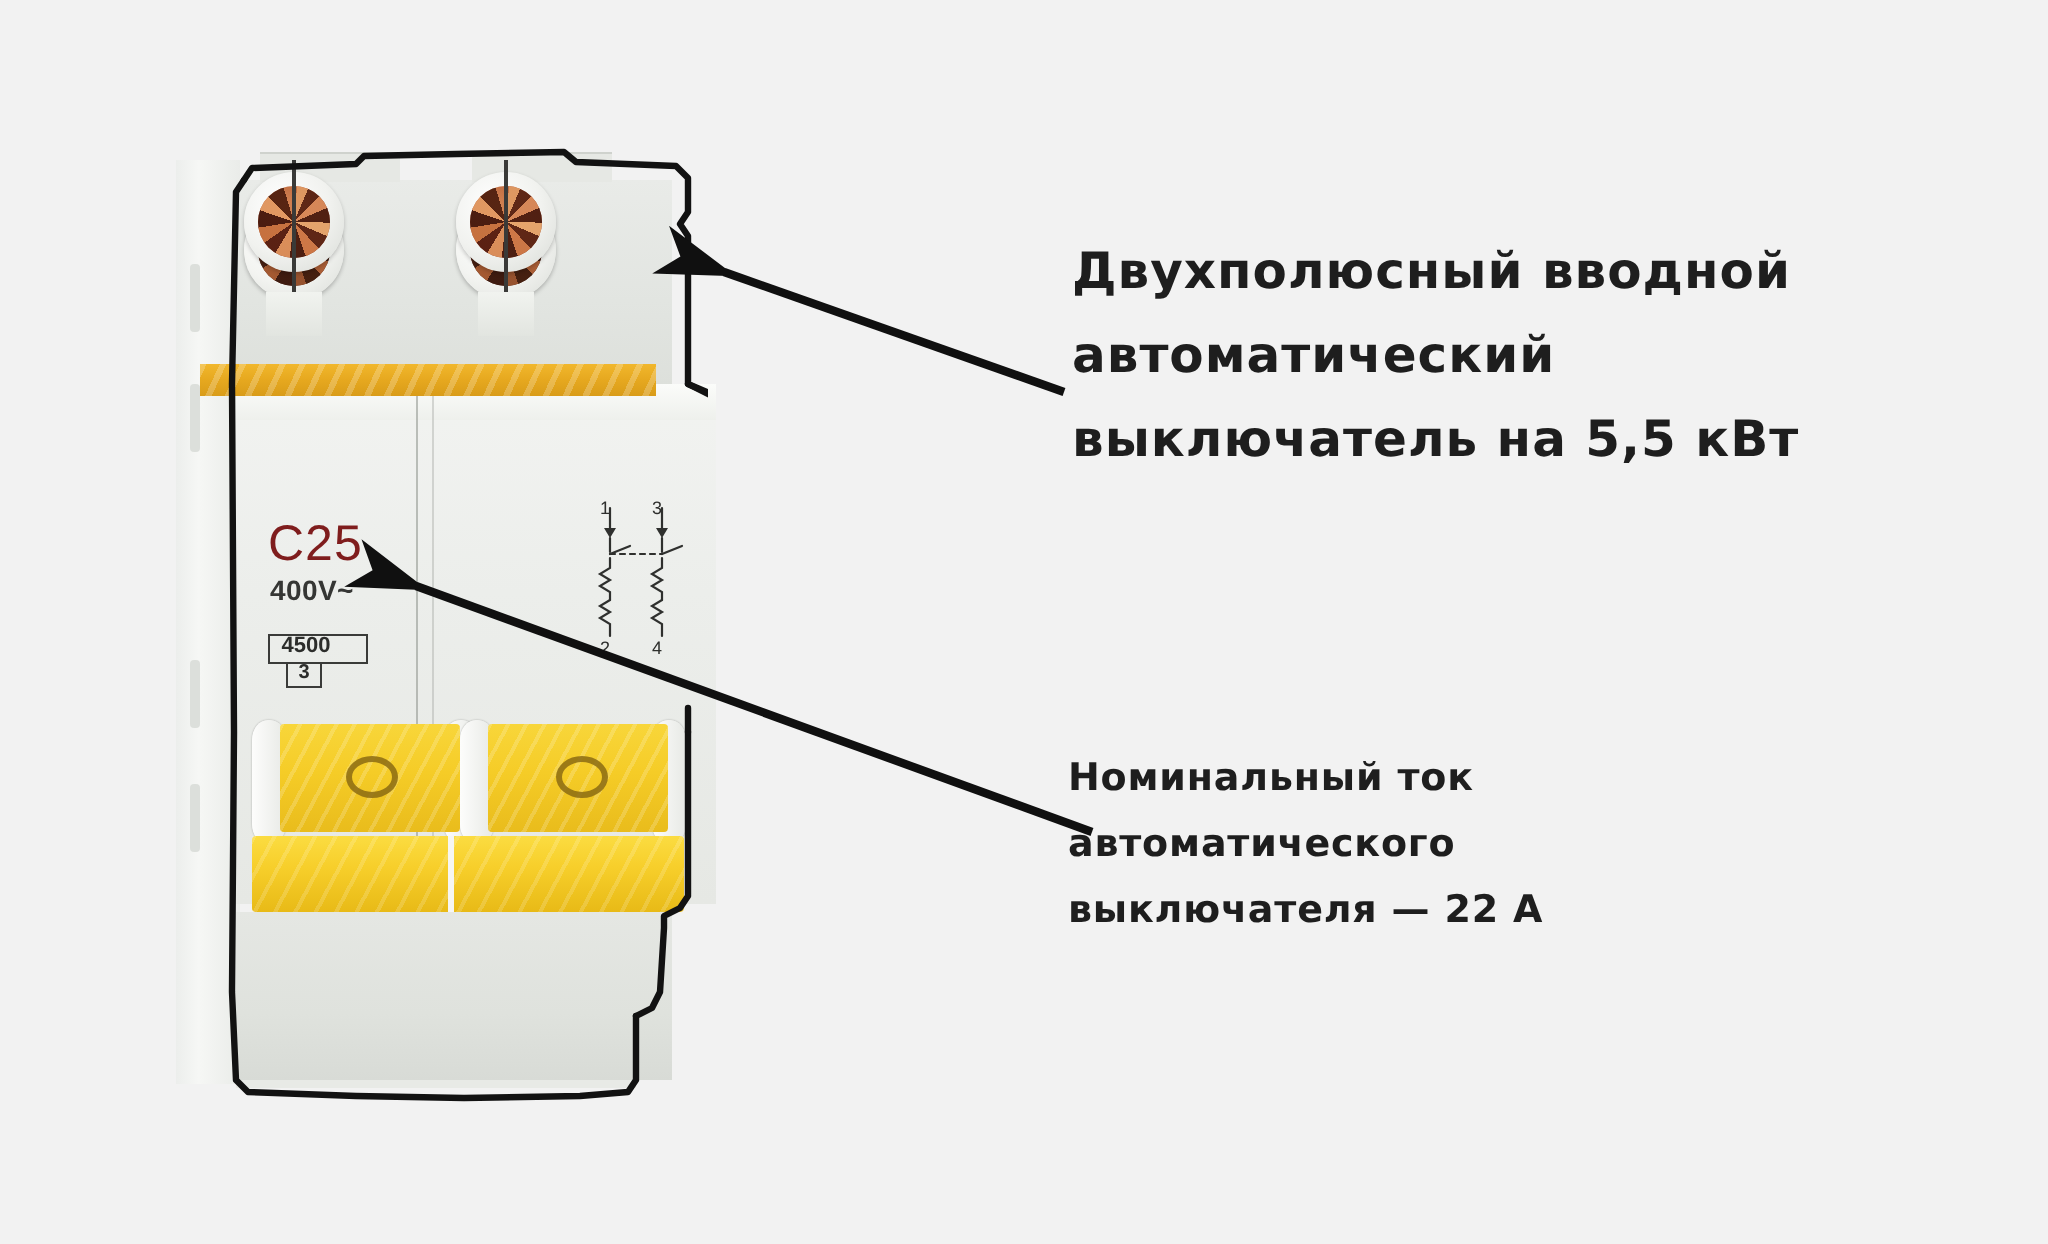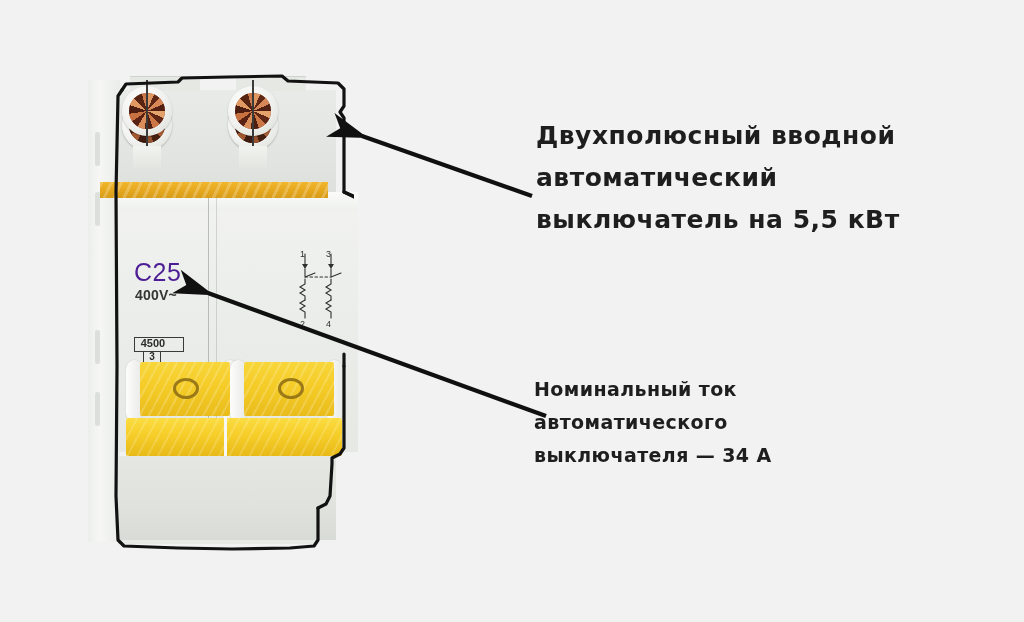--- a/index.html
+++ b/index.html
@@ -187,21 +187,21 @@
   .seam.s2 { left: 98px; background: rgba(170,174,168,.45); }
 
   
   .label-c25 {
     position: absolute;
     left: 46px;
     top: 188px;
     font-family: "Liberation Sans", sans-serif;
     font-size: 25px;
     font-weight: 400;
-    color: #4c1d95;
+    color: #7f1d1d;
     letter-spacing: .5px;
     z-index: 20;
     line-height: 1;
   }
   .label-volt {
     position: absolute;
     left: 47px;
     top: 216px;
     font-family: "Liberation Sans", sans-serif;
     font-size: 14px;
@@ -220,21 +220,20 @@
   .box-4500 {
     border: 1.6px solid #3a3b39;
     padding: 0px 15px 1px 3px;
     font-family: "Liberation Sans", sans-serif;
     font-size: 11px;
     font-weight: 700;
     color: #2c2d2b;
     line-height: 1.05;
     text-align: center;
     width: 30px;
-    margin-top: 20px;
   }
   .box-3 {
     border: 1.6px solid #3a3b39;
     border-top: none;
     margin-left: 9px;
     width: 12px;
     padding: 0px 2px 1px 2px;
     font-family: "Liberation Sans", sans-serif;
     font-size: 10px;
     font-weight: 700;
@@ -568,15 +567,15 @@
     <line x1="532" y1="196" x2="362" y2="136" stroke="#101010" stroke-width="4.2" marker-end="url(#ah)"></line>
     <line x1="546" y1="416" x2="208" y2="293" stroke="#101010" stroke-width="4.2" marker-end="url(#ah)"></line>
   </svg>
 
   <div class="annotation ann-1">Двухполюсный вводной
 автоматический
 выключатель на 5,5 кВт</div>
 
   <div class="annotation ann-2">Номинальный ток
 автоматического
-выключателя — 34 А</div>
+выключателя — 22 А</div>
 
 </div>
 
 </body></html>

